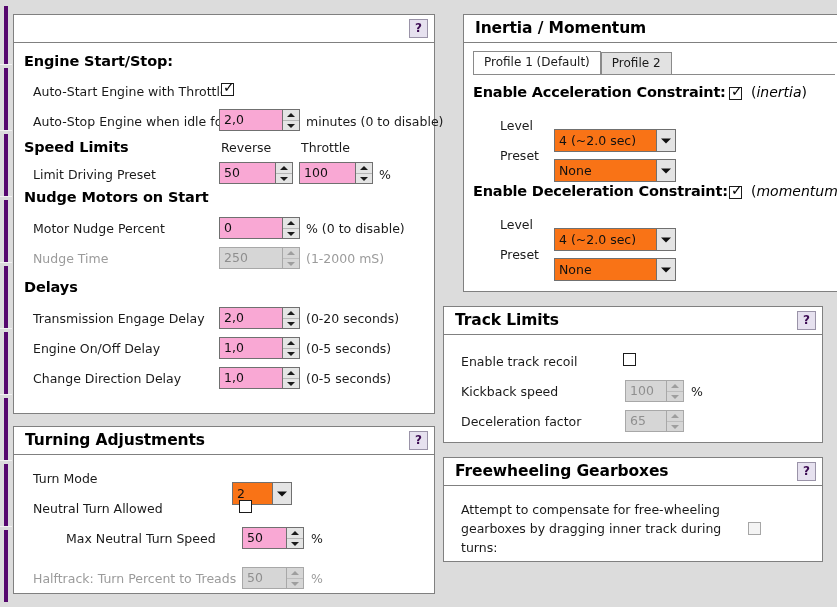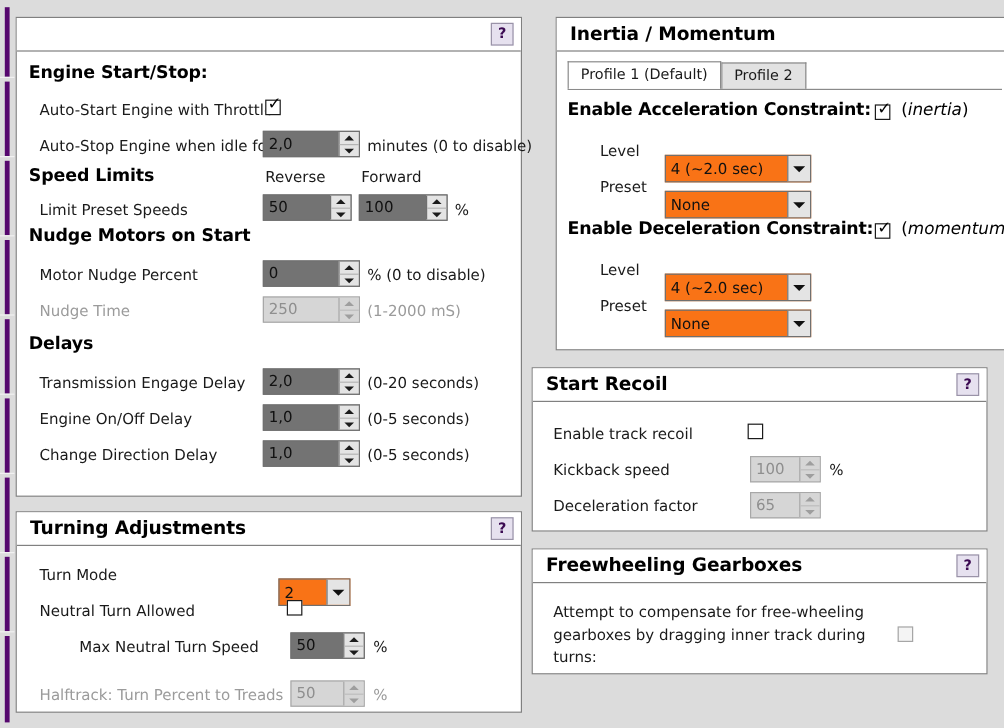--- a/index.html
+++ b/index.html
@@ -106,21 +106,21 @@
     position: absolute; left: 1px; top: -3px;
     width: 11px; height: 13px;
     font-size: 14px; line-height: 13px; color: #000;
   }
 
   
   .spin {
     position: absolute;
     height: 22px;
     border: 1px solid #707070;
-    background: #737373;
+    background: #f9a8d4;
     display: flex;
     align-items: stretch;
   }
   .spin .val {
     flex: 1 1 auto;
     font-size: 12.5px;
     color: #111;
     padding-left: 4px;
     line-height: 20px;
     overflow: hidden;
@@ -254,23 +254,23 @@
         <div class="arrows">
           <span class="up"></span>
           <span class="dn"></span>
         </div>
       </div>
       <div class="unit" style="left:292px; top:71px;">minutes (0 to disable)</div>
 
       <div class="sec-head" style="left:10px; top:96px;">Speed Limits</div>
 
       <div class="colhdr" style="left:207px; top:97px;">Reverse</div>
-      <div class="colhdr" style="left:287px; top:97px;">Forward</div>
-
-      <div class="lbl" style="left:19px; top:124px;">Limit Preset Speeds</div>
+      <div class="colhdr" style="left:287px; top:97px;">Throttle</div>
+
+      <div class="lbl" style="left:19px; top:124px;">Limit Driving Preset</div>
       <div class="spin" style="left:205px; top:119px; width:74px;">
         <div class="val">50</div>
         <div class="arrows">
           <span class="up"></span>
           <span class="dn"></span>
         </div>
       </div>
       <div class="spin" style="left:285px; top:119px; width:74px;">
         <div class="val">100</div>
         <div class="arrows">
@@ -424,21 +424,21 @@
       <div class="lbl" style="left:36px; top:204px;">Preset</div>
       <div class="dd" style="left:90px; top:199px; width:122px;">
         <div class="val">None</div>
         <div class="arw"></div>
       </div>
     </div>
   </div>
 
   <div class="panel" style="left:443px; top:306px; width:380px; height:137px;">
     <div class="panel-head">
-      <div class="panel-title">Start Recoil</div>
+      <div class="panel-title">Track Limits</div>
       <div class="help-btn">?</div>
     </div>
     <div class="panel-body" style="height:107px;">
 
       <div class="lbl" style="left:17px; top:19px;">Enable track recoil</div>
       <div class="cbox" style="left:179px; top:18px;"></div>
 
       <div class="lbl" style="left:17px; top:49px;">Kickback speed</div>
       <div class="spin disabled" style="left:181px; top:45px; width:59px;">
         <div class="val">100</div>

